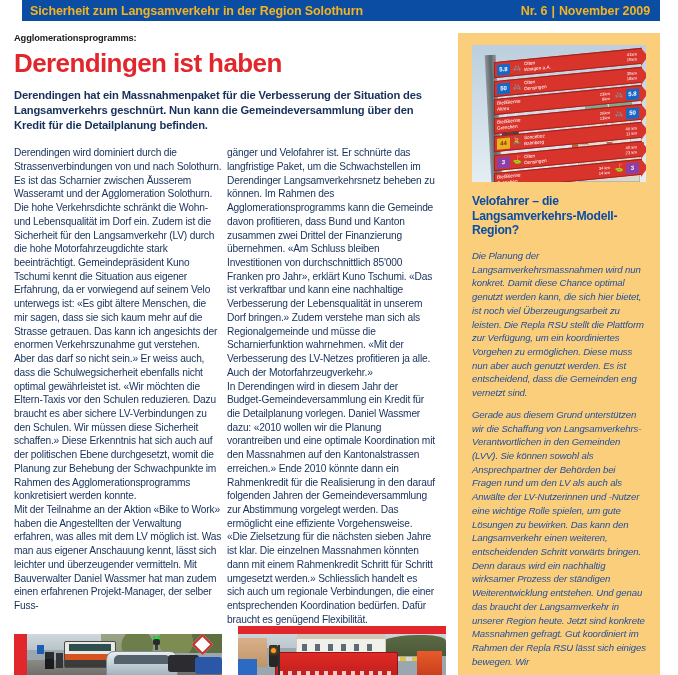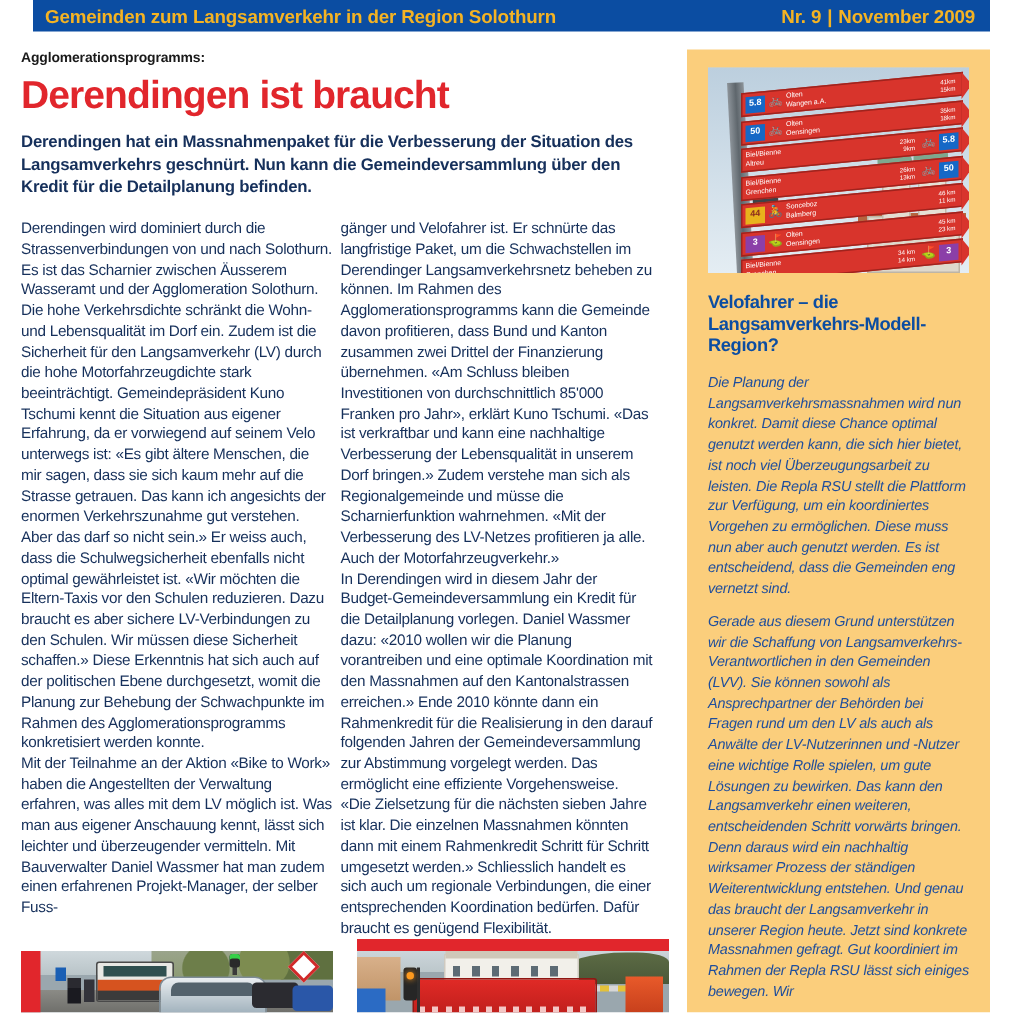--- a/index.html
+++ b/index.html
@@ -285,29 +285,29 @@
     line-height: 1.43;
     letter-spacing: -0.12px;
     margin: 0;
   }
   .sidebar-text + .sidebar-text { margin-top: 8px; }
 </style>
 </head>
 <body>
 
 <div class="masthead">
-  <span class="masthead-title">Gemeinden zum Langsamverkehr in der Region Solothurn</span>
+  <span class="masthead-title">Sicherheit zum Langsamverkehr in der Region Solothurn</span>
   <span class="masthead-issue">
-    <span>Nr. 9</span><span class="sep">|</span><span>November 2009</span>
+    <span>Nr. 6</span><span class="sep">|</span><span>November 2009</span>
   </span>
 </div>
 
 <div class="article">
   <div class="kicker">Agglomerationsprogramms:</div>
-  <h1 class="headline">Derendingen ist braucht</h1>
+  <h1 class="headline">Derendingen ist haben</h1>
   <p class="lead">Derendingen hat ein Massnahmenpaket für die Verbesserung der Situation des Langsamverkehrs geschnürt. Nun kann die Gemeindeversammlung über den Kredit für die Detailplanung befinden.</p>
 
   <div class="columns">
     <div class="col">
       <p class="body-text">Derendingen wird dominiert durch die Strassenverbindungen von und nach Solothurn. Es ist das Scharnier zwischen Äusserem Wasseramt und der Agglomeration Solothurn. Die hohe Verkehrsdichte schränkt die Wohn- und Lebensqualität im Dorf ein. Zudem ist die Sicherheit für den Langsamverkehr (LV) durch die hohe Motorfahrzeugdichte stark beeinträchtigt. Gemeindepräsident Kuno Tschumi kennt die Situation aus eigener Erfahrung, da er vorwiegend auf seinem Velo unterwegs ist: «Es gibt ältere Menschen, die mir sagen, dass sie sich kaum mehr auf die Strasse getrauen. Das kann ich angesichts der enormen Verkehrszunahme gut verstehen. Aber das darf so nicht sein.» Er weiss auch, dass die Schulwegsicherheit ebenfalls nicht optimal gewährleistet ist. «Wir möchten die Eltern-Taxis vor den Schulen reduzieren. Dazu braucht es aber sichere LV-Verbindungen zu den Schulen. Wir müssen diese Sicherheit schaffen.» Diese Erkenntnis hat sich auch auf der politischen Ebene durchgesetzt, womit die Planung zur Behebung der Schwachpunkte im Rahmen des Agglomerationsprogramms konkretisiert werden konnte.</p>
       <p class="body-text">Mit der Teilnahme an der Aktion «Bike to Work» haben die Angestellten der Verwaltung erfahren, was alles mit dem LV möglich ist. Was man aus eigener Anschauung kennt, lässt sich leichter und überzeugender vermitteln. Mit Bauverwalter Daniel Wassmer hat man zudem einen erfahrenen Projekt-Manager, der selber Fuss-</p>
     </div>
     <div class="col">
       <p class="body-text">gänger und Velofahrer ist. Er schnürte das langfristige Paket, um die Schwachstellen im Derendinger Langsamverkehrsnetz beheben zu können. Im Rahmen des Agglomerationsprogramms kann die Gemeinde davon profitieren, dass Bund und Kanton zusammen zwei Drittel der Finanzierung übernehmen. «Am Schluss bleiben Investitionen von durchschnittlich 85'000 Franken pro Jahr», erklärt Kuno Tschumi. «Das ist verkraftbar und kann eine nachhaltige Verbesserung der Lebensqualität in unserem Dorf bringen.» Zudem verstehe man sich als Regionalgemeinde und müsse die Scharnierfunktion wahrnehmen. «Mit der Verbesserung des LV-Netzes profitieren ja alle. Auch der Motorfahrzeugverkehr.»</p>
       <p class="body-text">In Derendingen wird in diesem Jahr der Budget-Gemeindeversammlung ein Kredit für die Detailplanung vorlegen. Daniel Wassmer dazu: «2010 wollen wir die Planung vorantreiben und eine optimale Koordination mit den Massnahmen auf den Kantonalstrassen erreichen.» Ende 2010 könnte dann ein Rahmenkredit für die Realisierung in den darauf folgenden Jahren der Gemeindeversammlung zur Abstimmung vorgelegt werden. Das ermöglicht eine effiziente Vorgehensweise. «Die Zielsetzung für die nächsten sieben Jahre ist klar. Die einzelnen Massnahmen könnten dann mit einem Rahmenkredit Schritt für Schritt umgesetzt werden.» Schliesslich handelt es sich auch um regionale Verbindungen, die einer entsprechenden Koordination bedürfen. Dafür braucht es genügend Flexibilität.</p>

